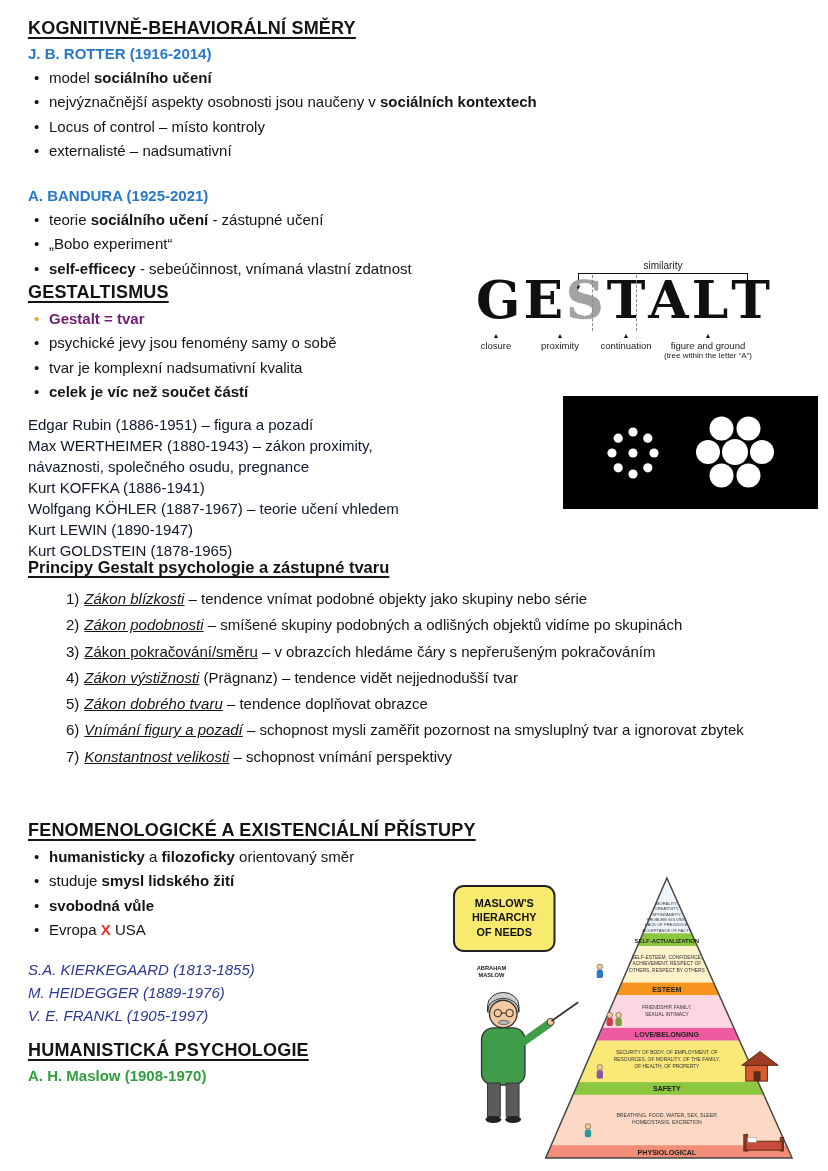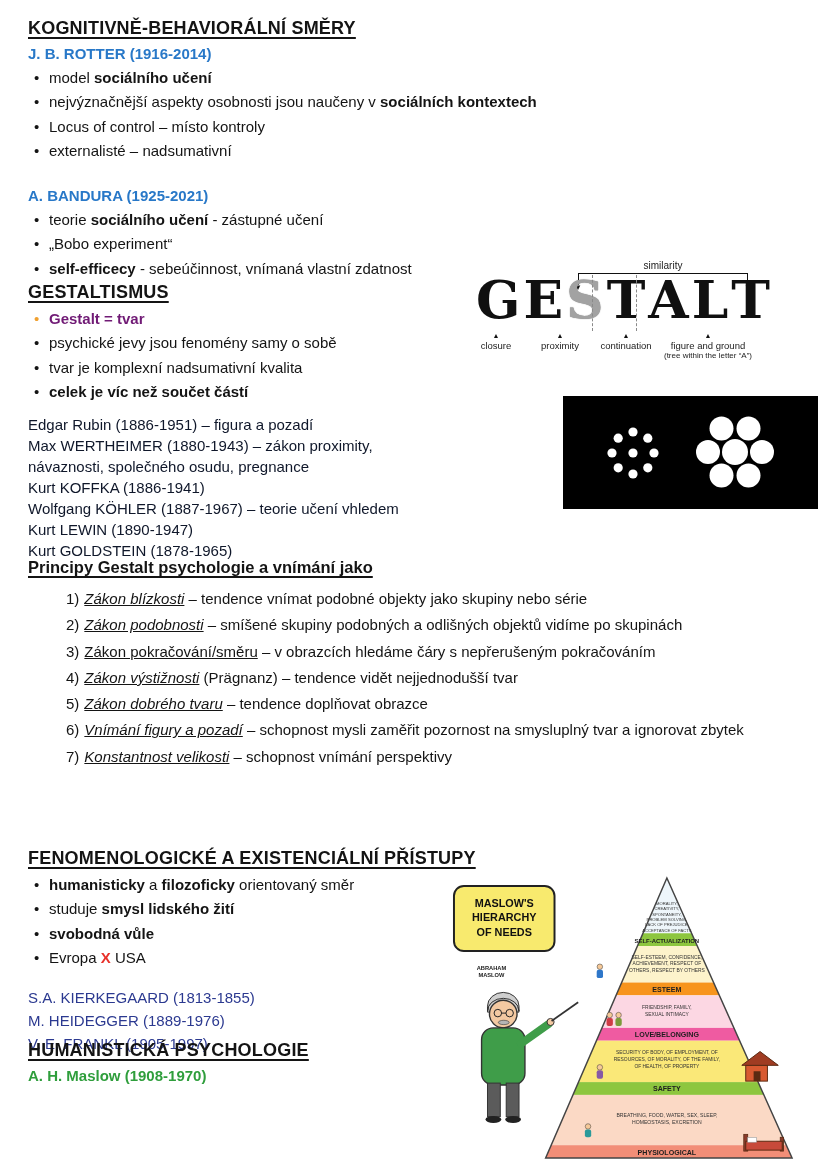--- a/index.html
+++ b/index.html
@@ -12,21 +12,21 @@
               text-decoration-thickness:2px;text-underline-offset:3px;}
   .sub-blue{font-size:15px;font-weight:bold;color:#2878c8;margin:2px 0 6px 0;}
   .mt26{margin-top:26px;}
   .blist{list-style:none;margin:0;padding:0 0 0 6px;}
   .blist li{position:relative;padding-left:15px;margin:4px 0;font-size:15px;line-height:1.35;}
   .blist li::before{content:"•";position:absolute;left:0;top:0;color:#141414;}
   .blist li.orange-b::before{color:#f0a030;}
   .people{margin-top:12px;}
   .person-line{color:#0f172a;font-size:15px;line-height:21px;}
   .phil{margin-top:18px;}
-  .phil-line{color:#2b3990;font-size:15px;line-height:23px;}
+  .phil-line{color:#2b3990;font-size:15px;line-height:23px;font-style:italic;}
   .maslow-name{color:#2f9e3c;font-weight:bold;font-size:15px;margin-top:4px;}
   
   .plist{list-style:none;margin:0;padding:0;}
   .plist li{margin:6px 0 6px 38px;font-size:15px;line-height:1.35;}
   .pnum{margin-right:5px;}
   
   .gestalt-fig{width:336px;height:140px;}
   .sim-wrap{position:absolute;top:14px;left:102px;width:168px;height:11px;
             border:1.5px solid #111;border-bottom:none;margin-top:13px;}
   .sim-label{position:absolute;top:-14px;left:50%;transform:translateX(-50%);font-size:10px;color:#222;}
@@ -142,33 +142,33 @@
       <circle cx="199" cy="56" r="12"></circle>
         <circle cx="185.5" cy="79.4" r="12"></circle>
       <circle cx="158.5" cy="79.4" r="12"></circle>
         <circle cx="145" cy="56" r="12"></circle>
       <circle cx="158.5" cy="32.6" r="12"></circle>
         <circle cx="185.5" cy="32.6" r="12"></circle>
     </g>
   </svg>
 
   <section class="abs" style="left:28px;top:558px;width:778px">
-    <h1 class="sec-title2">Principy Gestalt psychologie a vnímání jako</h1>
+    <h1 class="sec-title2">Principy Gestalt psychologie a zástupné tvaru</h1>
     <ol class="plist">
       <li><span class="pnum">1)</span><span><span style="font-style: italic; text-decoration: underline;">Zákon blízkosti</span><span> – tendence vnímat podobné objekty jako skupiny nebo série</span></span></li>
       <li><span class="pnum">2)</span><span><span style="font-style: italic; text-decoration: underline;">Zákon podobnosti</span><span> – smíšené skupiny podobných a odlišných objektů vidíme po skupinách</span></span></li>
       <li><span class="pnum">3)</span><span><span style="text-decoration: underline;">Zákon pokračování/směru</span><span> – v obrazcích hledáme čáry s nepřerušeným pokračováním</span></span></li>
       <li><span class="pnum">4)</span><span><span style="font-style: italic; text-decoration: underline;">Zákon výstižnosti</span><span> (Prägnanz) – tendence vidět nejjednodušší tvar</span></span></li>
       <li><span class="pnum">5)</span><span><span style="font-style: italic; text-decoration: underline;">Zákon dobrého tvaru</span><span> – tendence doplňovat obrazce</span></span></li>
       <li><span class="pnum">6)</span><span><span style="font-style: italic; text-decoration: underline;">Vnímání figury a pozadí</span><span> – schopnost mysli zaměřit pozornost na smysluplný tvar a ignorovat zbytek</span></span></li>
       <li><span class="pnum">7)</span><span><span style="font-style: italic; text-decoration: underline;">Konstantnost velikosti</span><span> – schopnost vnímání perspektivy</span></span></li>
     </ol>
   </section>
 
-  <section class="abs" style="left:28px;top:848px;width:560px">
+  <section class="abs" style="left:28px;top:820px;width:560px">
     <h1 class="sec-title">FENOMENOLOGICKÉ A EXISTENCIÁLNÍ PŘÍSTUPY</h1>
     <ul class="blist">
       <li><span><span style="font-weight: 700;">humanisticky</span><span> a </span><span style="font-weight: 700;">filozoficky</span><span> orientovaný směr</span></span></li>
       <li><span><span>studuje </span><span style="font-weight: 700;">smysl lidského žití</span></span></li>
       <li><span><span style="font-weight: 700;">svobodná vůle</span></span></li>
       <li><span><span>Evropa </span><span style="font-weight: 700; color: rgb(232, 49, 42);">X</span><span> USA</span></span></li>
     </ul>
     <div class="phil">
       <div class="phil-line">S.A. KIERKEGAARD (1813-1855)</div>
       <div class="phil-line">M. HEIDEGGER (1889-1976)</div>

